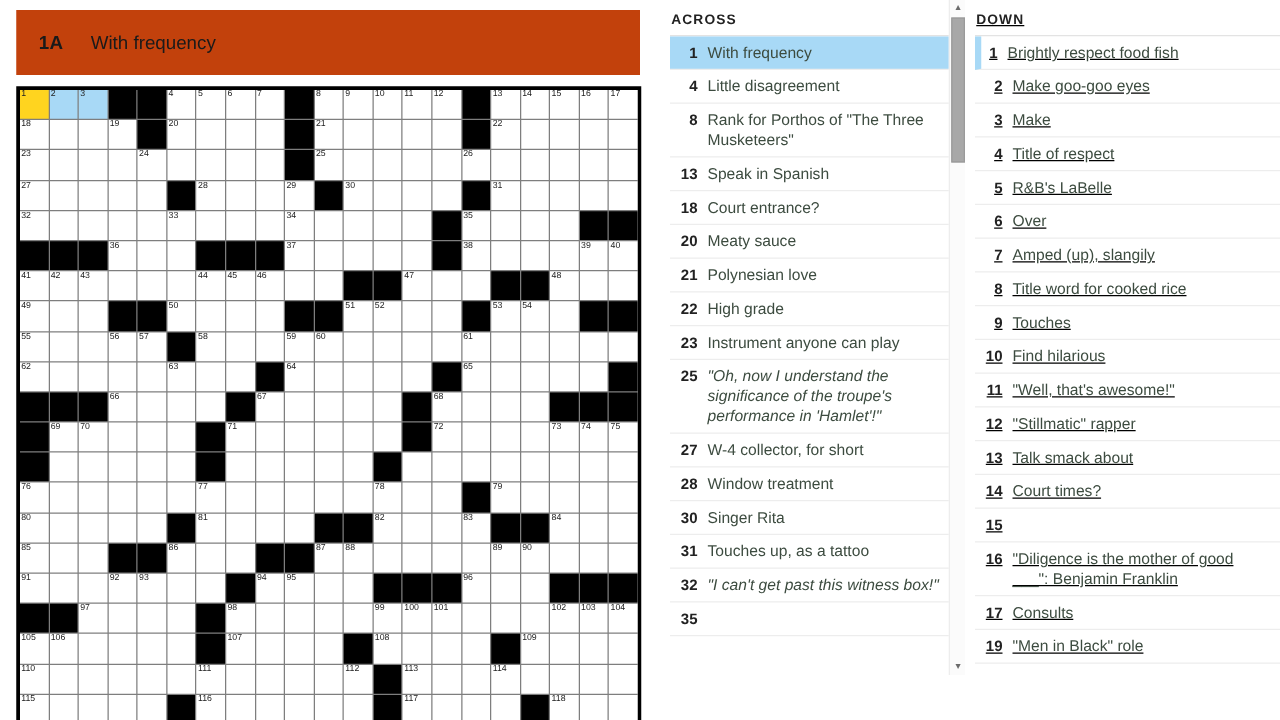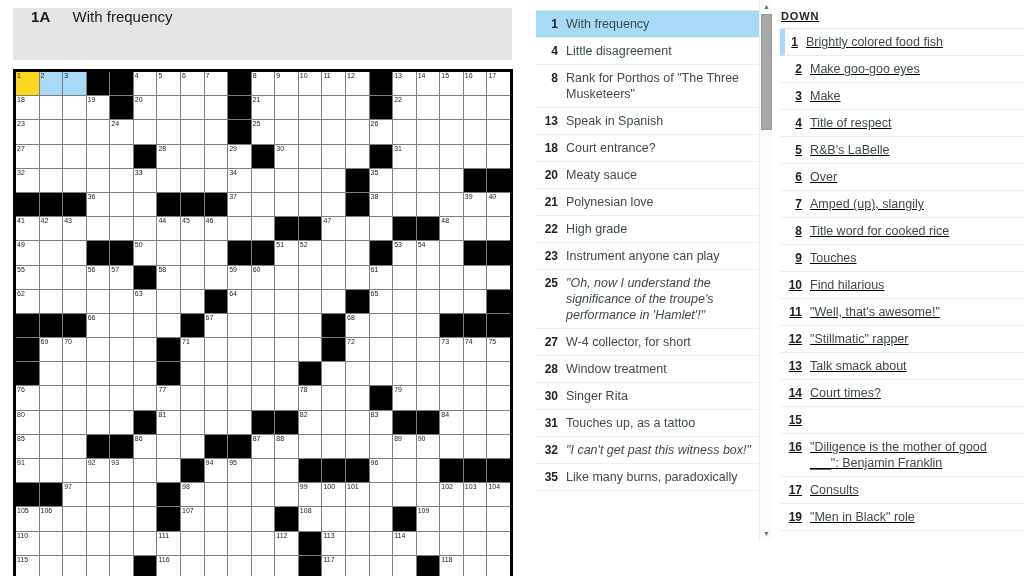--- a/index.html
+++ b/index.html
@@ -20,23 +20,23 @@
   
   #puzzle-pane {
     width: 528px;
     flex: 0 0 528px;
     position: relative;
     padding: 8px 0 0 13px;
   }
   #current-clue-bar {
     width: 499px;
     height: 52px;
-    background: #e5e5e5;
+    background: #c2410c;
     display: flex;
-    align-items: flex-start;
+    align-items: center;
     padding-left: 18px;
     margin-bottom: 9px;
   }
   #current-clue-bar .cc-num {
     font-weight: bold;
     font-size: 15px;
     color: #1a1a1a;
     margin-right: 22px;
     letter-spacing: .2px;
   }
@@ -839,20 +839,21 @@
             <span class="num">118</span>
           </div>
           <div class="cell"></div>
           <div class="cell"></div>
         </div>
     </div>
 
   </div>
 
   <div class="clue-pane" id="across-pane">
+    <div class="clue-head">ACROSS</div>
     <div class="clue-list" id="across-list">
         <div class="clue active">
           <span class="cnum">1</span>
           <span class="ctext">With frequency</span>
         </div>
         <div class="clue">
           <span class="cnum">4</span>
           <span class="ctext">Little disagreement</span>
         </div>
         <div class="clue">
@@ -902,36 +903,35 @@
         <div class="clue">
           <span class="cnum">31</span>
           <span class="ctext">Touches up, as a tattoo</span>
         </div>
         <div class="clue italic">
           <span class="cnum">32</span>
           <span class="ctext">"I can't get past this witness box!"</span>
         </div>
         <div class="clue">
           <span class="cnum">35</span>
-          <span class="ctext">Like many burns, paradoxically</span>
         </div>
       </div>
     <div class="sbar">
       <div class="arrow up">▲</div>
       <div class="thumb"></div>
       <div class="arrow down">▼</div>
     </div>
   </div>
 
   <div class="clue-pane" id="down-pane">
     <div class="clue-head">DOWN</div>
     <div class="clue-list" id="down-list">
         <div class="clue marked">
           <span class="cnum">1</span>
-          <span class="ctext">Brightly colored food fish</span>
+          <span class="ctext">Brightly respect food fish</span>
         </div>
         <div class="clue">
           <span class="cnum">2</span>
           <span class="ctext">Make goo-goo eyes</span>
         </div>
         <div class="clue">
           <span class="cnum">3</span>
           <span class="ctext">Make</span>
         </div>
         <div class="clue">

